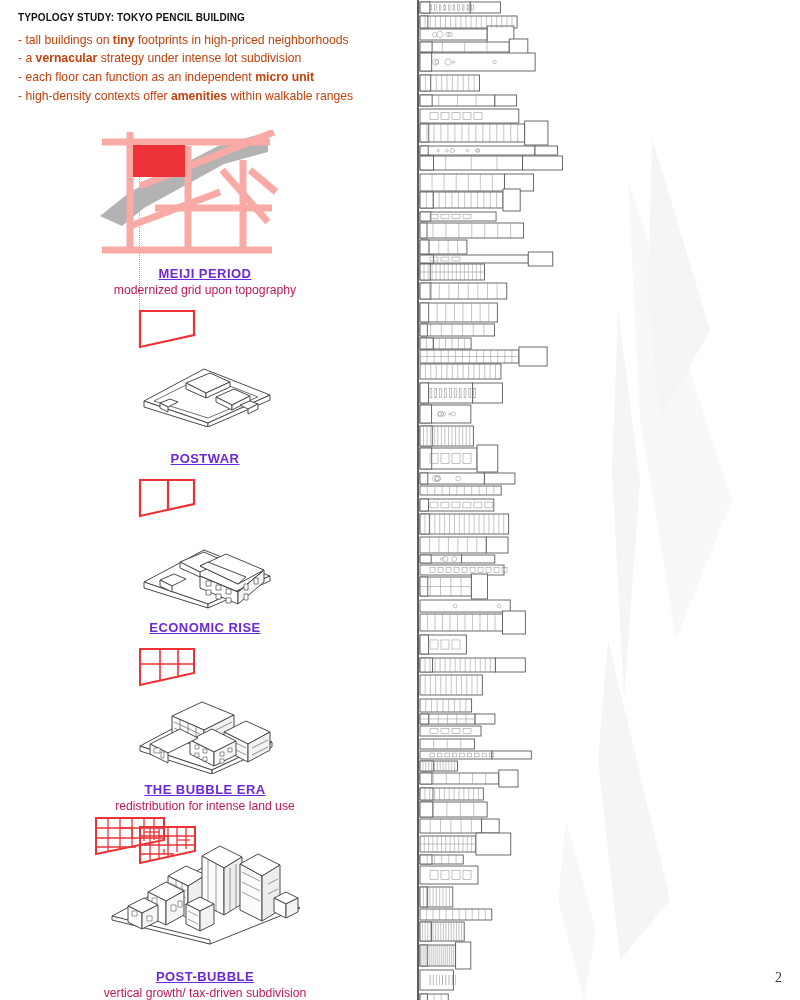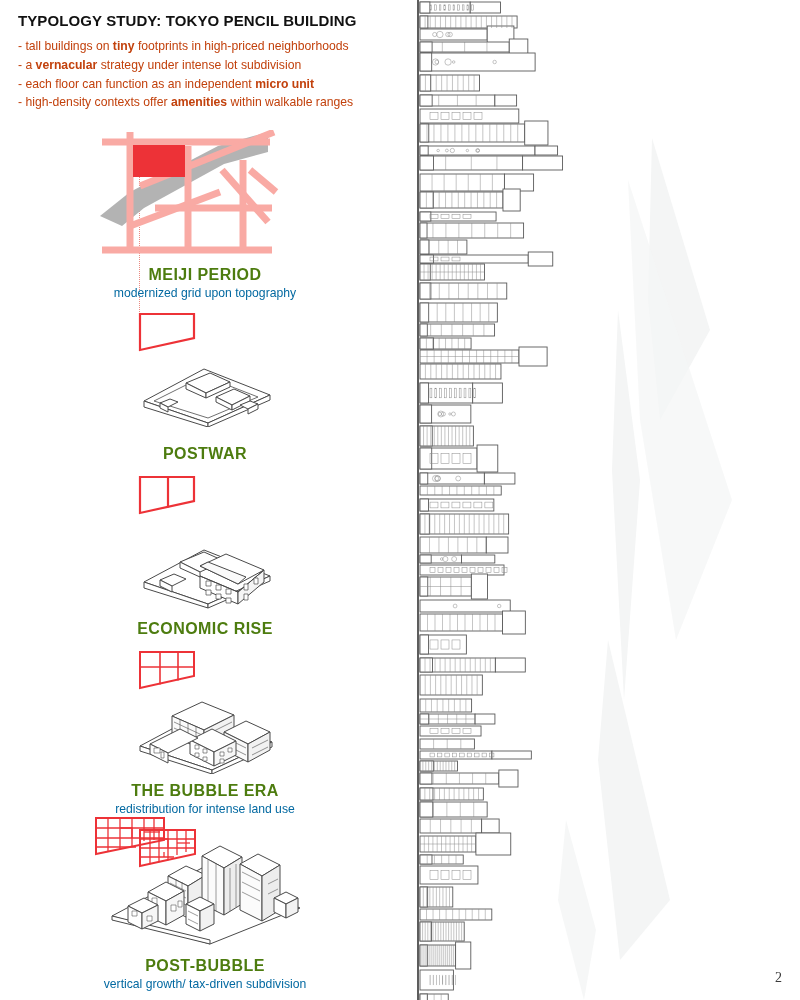--- a/index.html
+++ b/index.html
@@ -6,39 +6,39 @@
   body{
     width:800px;height:1000px;position:relative;overflow:hidden;
     font-family:"Liberation Sans","DejaVu Sans",sans-serif;
     color:#1a1a1a;
   }
   .page{position:absolute;inset:0;background:#fff;}
 
   
   .header{position:absolute;left:18px;top:12px;width:390px;}
   .header h1{
-    font-size:15px;font-weight:bold;letter-spacing:.1px;
+    font-size:10px;font-weight:bold;letter-spacing:.1px;
     margin:0 0 6px 0;line-height:1.25;color:#111;
   }
   .bullet{
     font-size:12.2px;line-height:1.55;margin:0;color:#c2410c;
     white-space:nowrap;
   }
   .bullet b{font-weight:bold;}
 
   
   .left-col{position:absolute;left:0;top:0;width:410px;height:1000px;}
 
   .era{position:absolute;width:410px;}
   .era-title{
-    text-align:center;font-size:16px;font-weight:bold;letter-spacing:.45px;
-    color:#4d7c0f;margin:0;
+    text-align:center;font-size:13px;font-weight:bold;letter-spacing:.45px;
+    color:#6d28d9;margin:0;text-decoration:underline;
   }
   .era-sub{
-    text-align:center;font-size:12.2px;color:#0369a1;margin:2px 0 0 0;
+    text-align:center;font-size:12.2px;color:#be185d;margin:2px 0 0 0;
   }
   .iso-wrap{display:flex;justify-content:center;align-items:flex-end;}
   .lot-wrap{display:flex;justify-content:flex-start;padding-left:138px;}
 
   
   .guide{
     position:absolute;left:139px;top:148px;width:0;height:190px;
     border-left:1px dotted #e8756b;opacity:.85;
   }
 
@@ -131,21 +131,21 @@
             <path d="M86 42 L86 47 L102 55 L102 50 Z"></path>
             <path d="M102 50 L102 55 L120 46 L120 41 Z"></path>
 
             <path d="M30 48 L40 44 L48 47 L38 52 Z"></path>
             <path d="M30 48 L30 53 L38 57 L38 52 Z"></path>
             <path d="M110 50 L120 46 L128 49 L118 54 Z"></path>
             <path d="M118 54 L118 59 L128 54 L128 49 Z"></path>
           </g>
         </svg>
       </div>
-      <p class="era-title" style="margin-top:18px;">POSTWAR</p>
+      <p class="era-title" style="margin-top:24px;">POSTWAR</p>
       <div class="lot-wrap" style="margin-top:12px;">
         <svg width="60" height="40" viewBox="0 0 60 40">
           <path d="M2 2 H56 V26 L2 38 Z" fill="none" stroke="#ed3237" stroke-width="2.2"></path>
           <line x1="30" y1="2" x2="30" y2="32.5" stroke="#ed3237" stroke-width="2.2"></line>
         </svg>
       </div>
     </div>
 
     <div class="era" style="top:532px;">
       <div class="iso-wrap">
@@ -350,21 +350,21 @@
               <line x1="98" y1="99" x2="108" y2="104"></line>
                 <line x1="98" y1="107" x2="108" y2="112"></line>
             </g>
 
             <path d="M184 86 L196 80 L208 86 L196 92 Z"></path>
             <path d="M184 86 L184 100 L196 106 L196 92 Z"></path>
             <path d="M196 92 L196 106 L208 100 L208 86 Z" fill="#f2f2f2"></path>
           </g>
         </svg>
       </div>
-      <p class="era-title" style="margin-top:10px;">POST-BUBBLE</p>
+      <p class="era-title" style="margin-top:22px;">POST-BUBBLE</p>
       <p class="era-sub">vertical growth/ tax-driven subdivision</p>
     </div>
 
   </div>
 
   <svg class="ghost" viewBox="0 0 300 1000">
     <g fill="#f4f5f5">
       <path d="M152 138 L210 330 L160 420 L148 300 Z"></path>
       <path d="M118 310 L140 480 L124 700 L112 470 Z"></path>
       <path d="M108 640 L170 900 L120 960 L98 760 Z"></path>

